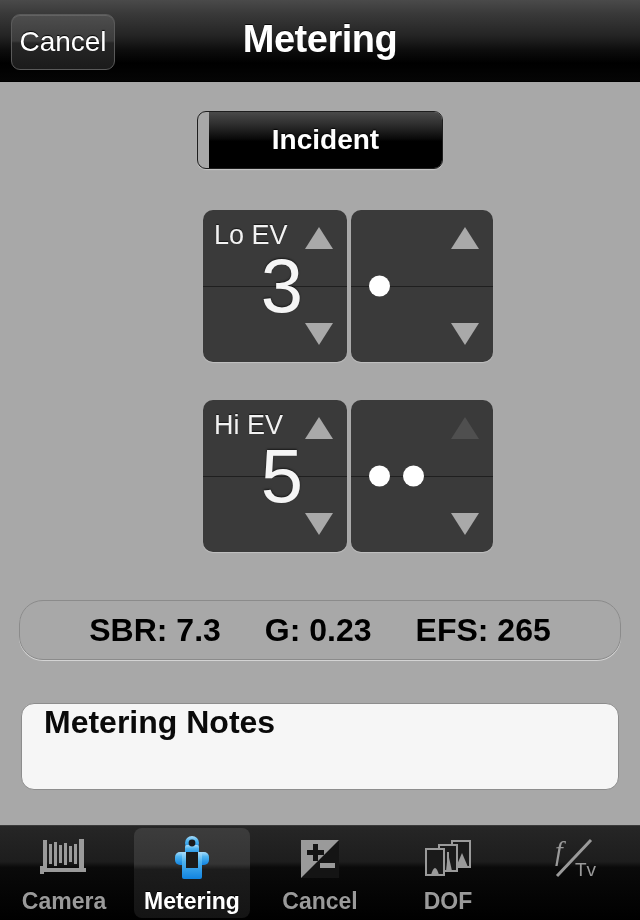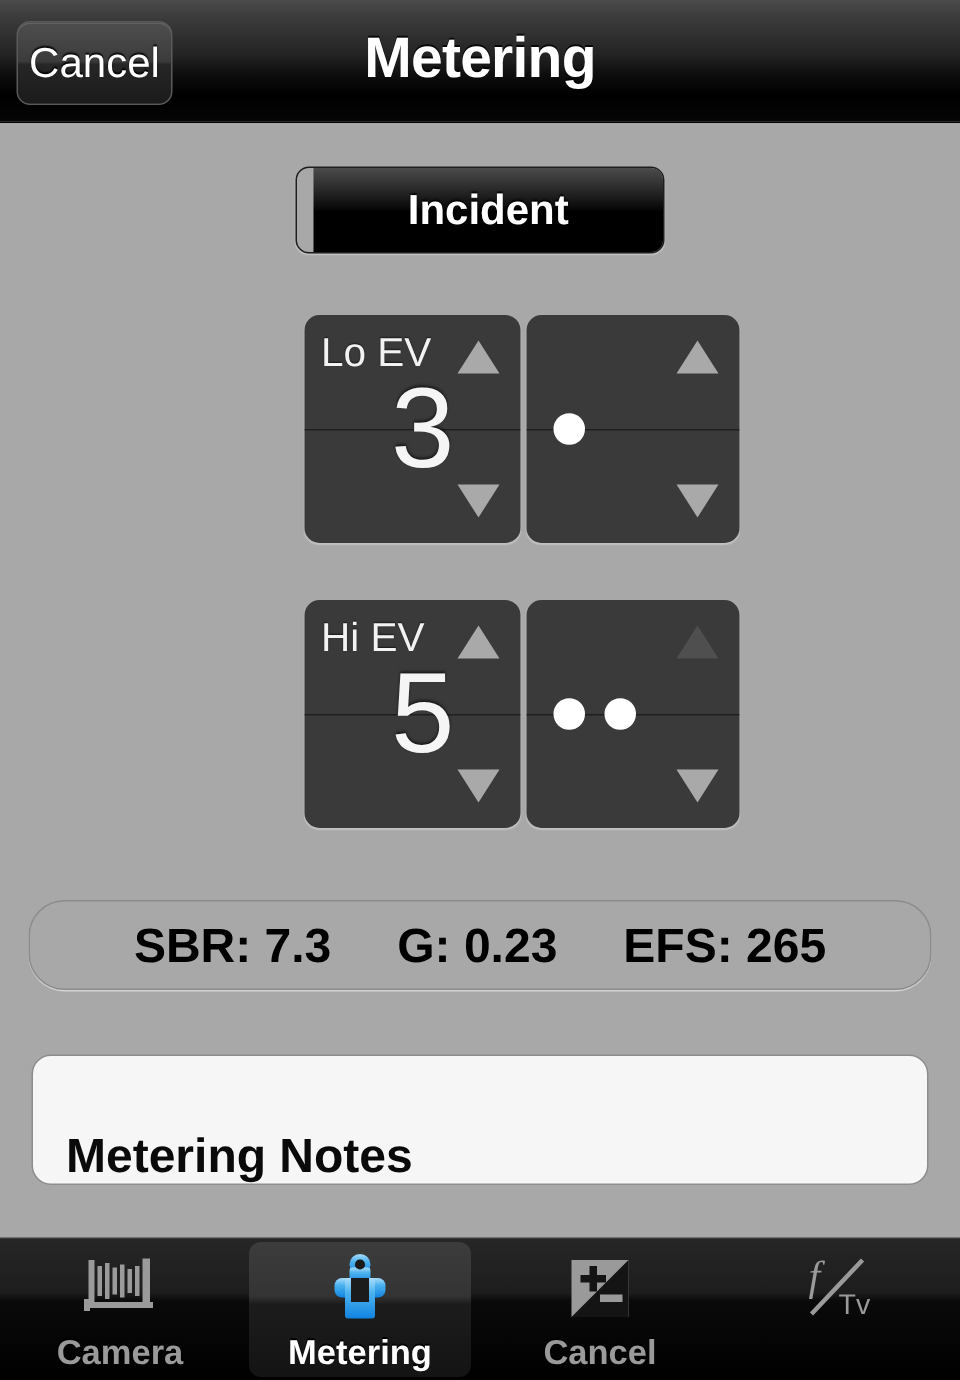--- a/index.html
+++ b/index.html
@@ -212,21 +212,21 @@
     position: absolute;
     left: 21px;
     top: 703px;
     width: 598px;
     height: 87px;
     box-sizing: border-box;
     background: #f6f6f6;
     border: 1px solid #8d8d8d;
     border-radius: 13px;
     display: flex;
-    align-items: flex-end;
+    align-items: flex-start;
     padding-left: 22px;
   }
   .notes-text {
     color: #0a0a0a;
     font-size: 32px;
     font-weight: bold;
   }
 
   
   .tabbar {
@@ -388,20 +388,36 @@
         <g fill="#141414">
           <rect x="9" y="13" width="17" height="5"></rect>
           <rect x="15" y="7" width="5" height="17"></rect>
         </g>
         <rect x="22" y="26" width="15" height="5" fill="#9a9a9a"></rect>
       </svg>
     </div>
     <div class="tab-label">Cancel</div>
   </div>
 
+  <div class="tab">
+    <div class="tab-icon">
+      <svg width="52" height="44" viewBox="0 0 52 44">
+        <g stroke="#9a9a9a" stroke-width="2" fill="#1a1a1a">
+          <rect x="30" y="4" width="18" height="26"></rect>
+          <rect x="17" y="8" width="18" height="26"></rect>
+          <rect x="4" y="12" width="18" height="26"></rect>
+        </g>
+        <polygon points="34,30 40,16 46,30" fill="#9a9a9a"></polygon>
+        <polygon points="24,34 26,16 30,34" fill="#9a9a9a"></polygon>
+        <rect x="25" y="15" width="2" height="19" fill="#9a9a9a"></rect>
+        <path d="M9 38 q4 -14 8 0 z" fill="#9a9a9a"></path>
+      </svg>
+    </div>
+    <div class="tab-label">DOF</div>
+  </div>
 
   <div class="tab">
     <div class="tab-icon">
       <svg width="58" height="46" viewBox="0 0 58 46">
         <text x="8" y="24" font-family="'Liberation Serif', serif" font-style="italic" font-size="28" fill="#9a9a9a">f</text>
         <line x1="10" y1="40" x2="44" y2="4" stroke="#9a9a9a" stroke-width="3"></line>
         <text x="28" y="40" font-family="'Liberation Sans', sans-serif" font-size="19" fill="#9a9a9a">Tv</text>
       </svg>
     </div>
   </div>

